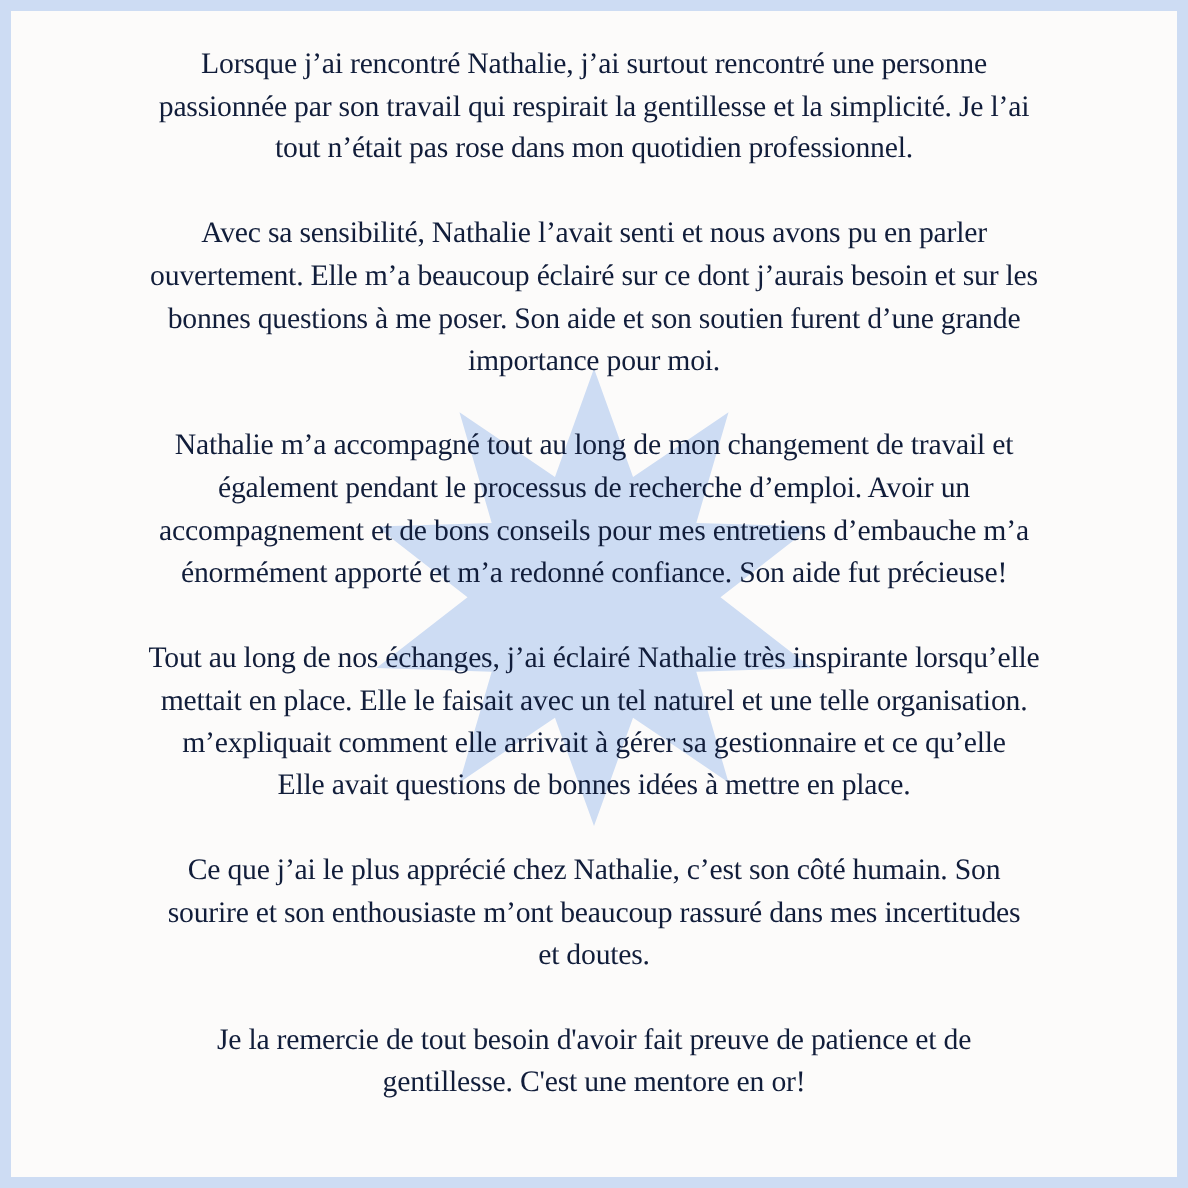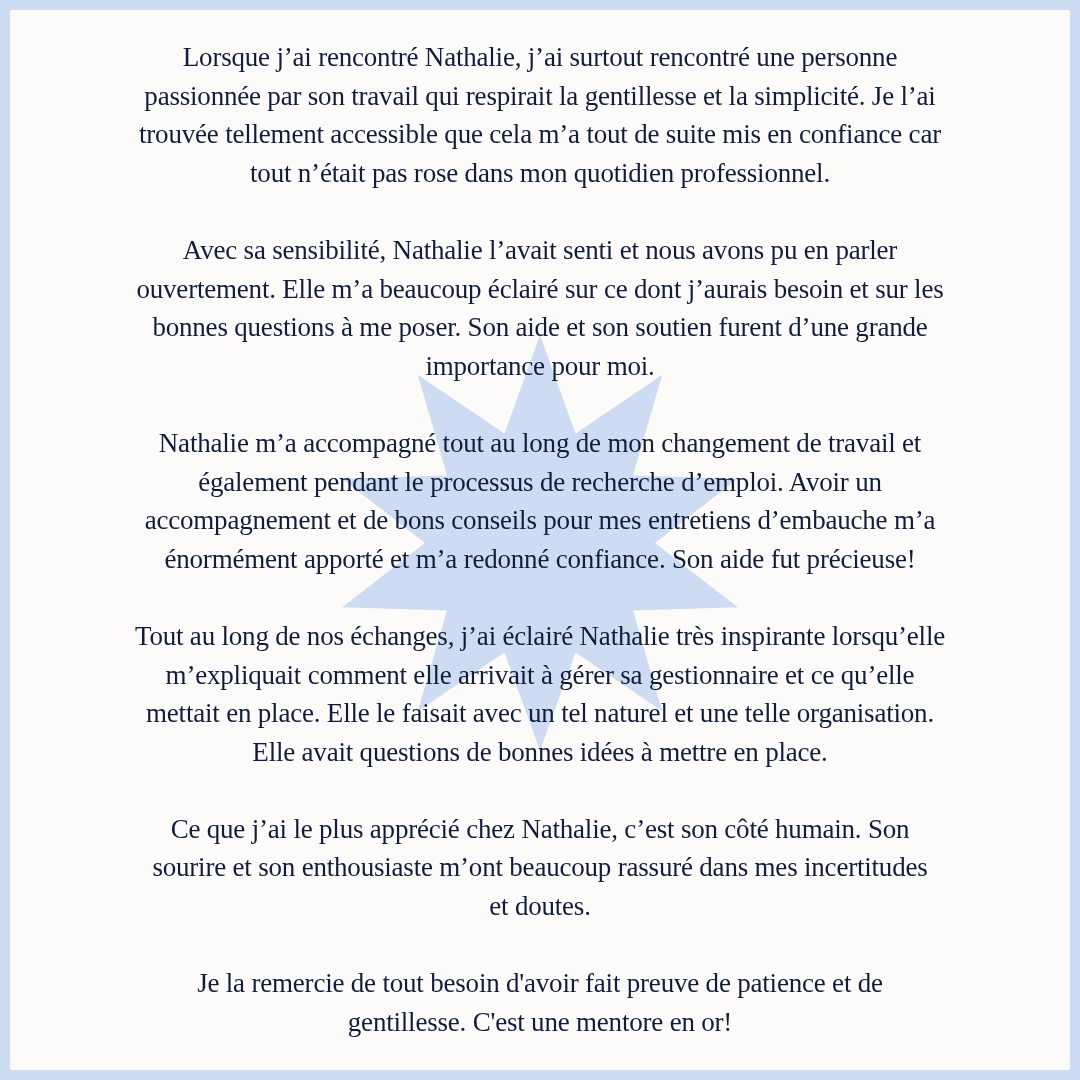--- a/index.html
+++ b/index.html
@@ -41,39 +41,38 @@
 
 <div class="panel">
   <svg class="star" viewBox="0 0 1060 1060" xmlns="http://www.w3.org/2000/svg">
     <polygon id="star-poly" fill="#cddcf3" points="530.0,325.0 565.5,423.6 652.3,364.7 623.0,465.4 727.8,468.7 645.0,533.0 727.8,597.3 623.0,600.6 652.3,701.3 565.5,642.4 530.0,741.0 494.5,642.4 407.7,701.3 437.0,600.6 332.2,597.3 415.0,533.0 332.2,468.7 437.0,465.4 407.7,364.7 494.5,423.6"></polygon>
   </svg>
 
   <div class="text">
     <p class="para">
       <span class="line">Lorsque j’ai rencontré Nathalie, j’ai surtout rencontré une personne</span>
       <span class="line">passionnée par son travail qui respirait la gentillesse et la simplicité. Je l’ai</span>
-      <span class="line">trouvée tellement accessible que cela m’a tout de suite mis en confiance car</span>
       <span class="line">tout n’était pas rose dans mon quotidien professionnel.</span>
     </p>
     <p class="para">
       <span class="line">Avec sa sensibilité, Nathalie l’avait senti et nous avons pu en parler</span>
       <span class="line">ouvertement. Elle m’a beaucoup éclairé sur ce dont j’aurais besoin et sur les</span>
       <span class="line">bonnes questions à me poser. Son aide et son soutien furent d’une grande</span>
       <span class="line">importance pour moi.</span>
     </p>
     <p class="para">
       <span class="line">Nathalie m’a accompagné tout au long de mon changement de travail et</span>
       <span class="line">également pendant le processus de recherche d’emploi. Avoir un</span>
       <span class="line">accompagnement et de bons conseils pour mes entretiens d’embauche m’a</span>
       <span class="line">énormément apporté et m’a redonné confiance. Son aide fut précieuse!</span>
     </p>
     <p class="para">
       <span class="line">Tout au long de nos échanges, j’ai éclairé Nathalie très inspirante lorsqu’elle</span>
+      <span class="line">mettait en place. Elle le faisait avec un tel naturel et une telle organisation.</span>
       <span class="line">m’expliquait comment elle arrivait à gérer sa gestionnaire et ce qu’elle</span>
-      <span class="line">mettait en place. Elle le faisait avec un tel naturel et une telle organisation.</span>
       <span class="line">Elle avait questions de bonnes idées à mettre en place.</span>
     </p>
     <p class="para">
       <span class="line">Ce que j’ai le plus apprécié chez Nathalie, c’est son côté humain. Son</span>
       <span class="line">sourire et son enthousiaste m’ont beaucoup rassuré dans mes incertitudes</span>
       <span class="line">et doutes.</span>
     </p>
     <p class="para">
       <span class="line">Je la remercie de tout besoin d'avoir fait preuve de patience et de</span>
       <span class="line">gentillesse. C'est une mentore en or!</span>

